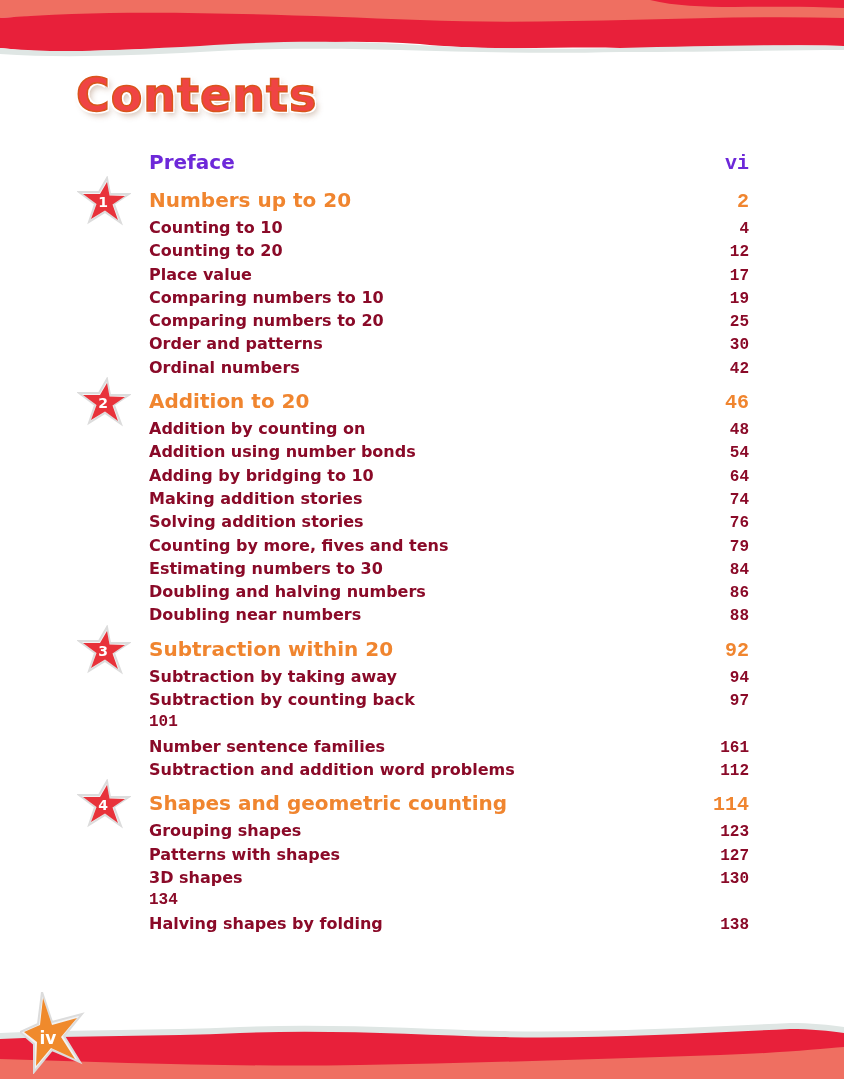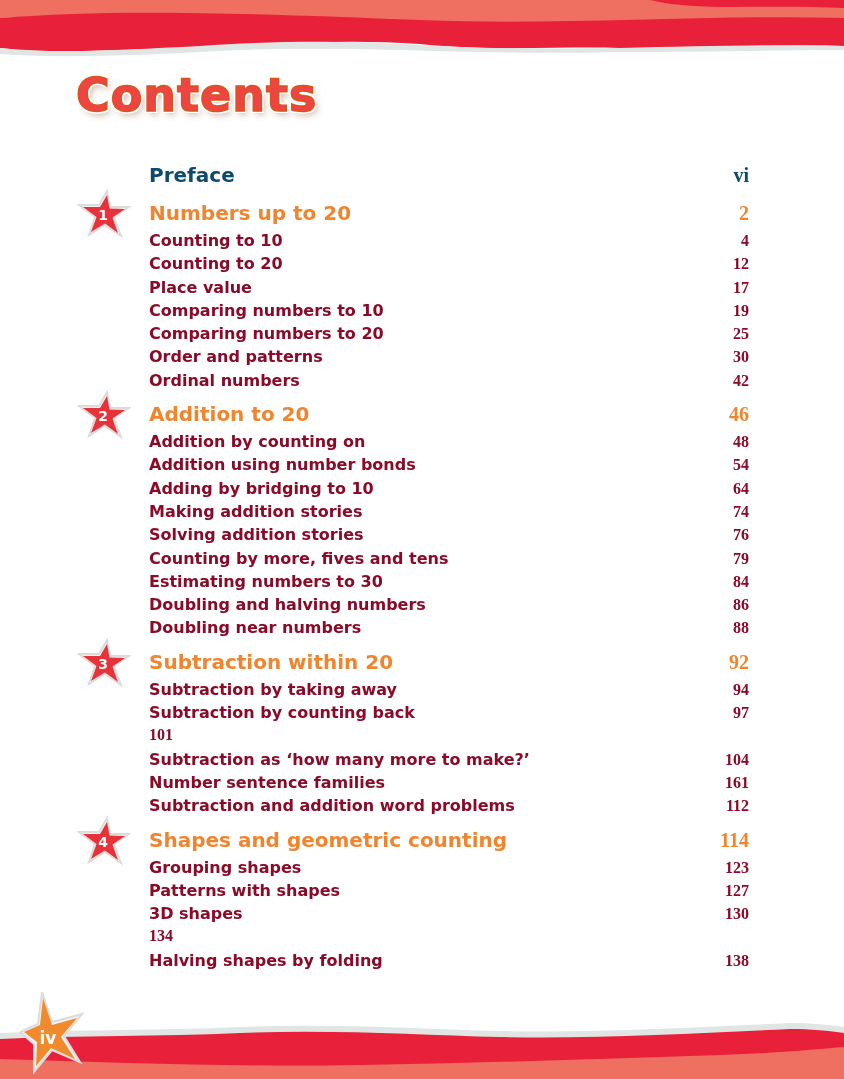--- a/index.html
+++ b/index.html
@@ -13,25 +13,25 @@
     position: absolute; left: 76px; top: 68px;
     font-family: "DejaVu Sans", sans-serif;
     font-weight: bold; font-size: 46px; letter-spacing: 1px;
     color: #ef4444;
     -webkit-text-stroke: 1.5px #d9541a;
     text-shadow: 0 0 0 #fff, 2px 2px 0 #fff, -2px -2px 0 #fff, 2px -2px 0 #fff, -2px 2px 0 #fff, 3px 4px 6px rgba(120,60,20,0.35);
   }
 
   .toc { position: absolute; left: 149px; top: 150px; width: 600px; }
   .row { position: relative; display: flex; justify-content: space-between; align-items: baseline; white-space: nowrap; }
-  .row.preface { height: 30px; font-size: 20px; font-weight: bold; color: #0c4a6e; margin-top: 13px; }
+  .row.preface { height: 30px; font-size: 20px; font-weight: bold; color: #6d28d9; margin-top: 0; }
   .row.chapter { height: 30px; font-size: 20px; font-weight: bold; color: #f0852f; }
   .row.sub { height: 23.3px; font-size: 16px; font-weight: bold; color: #8a0a28; }
   .row .label { font-family: "DejaVu Sans", sans-serif; }
-  .row .page { font-family: Liberation Serif, serif; text-align: center; }
+  .row .page { font-family: Liberation Mono, monospace; text-align: center; }
   .chapter-block { margin-top: 8px; }
 
   .star {
     position: absolute; left: -72px; top: -12px; width: 54px; height: 50px;
   }
   .star svg { width: 54px; height: 50px; display: block; }
 
   .page-star { position: absolute; left: 20px; top: 992px; width: 80px; height: 82px; }
 </style>
 </head>
@@ -159,24 +159,20 @@
     <div class="row sub">
         <span class="label">Subtraction by taking away</span>
         <span class="page">94</span>
       </div>
     <div class="row sub">
         <span class="label">Subtraction by counting back</span>
         <span class="page">97</span>
       </div>
     <div class="row sub">
         <span class="page">101</span>
-      </div>
-    <div class="row sub">
-        <span class="label">Subtraction as ‘how many more to make?’</span>
-        <span class="page">104</span>
       </div>
     <div class="row sub">
         <span class="label">Number sentence families</span>
         <span class="page">161</span>
       </div>
     <div class="row sub">
         <span class="label">Subtraction and addition word problems</span>
         <span class="page">112</span>
       </div>
   </div>

